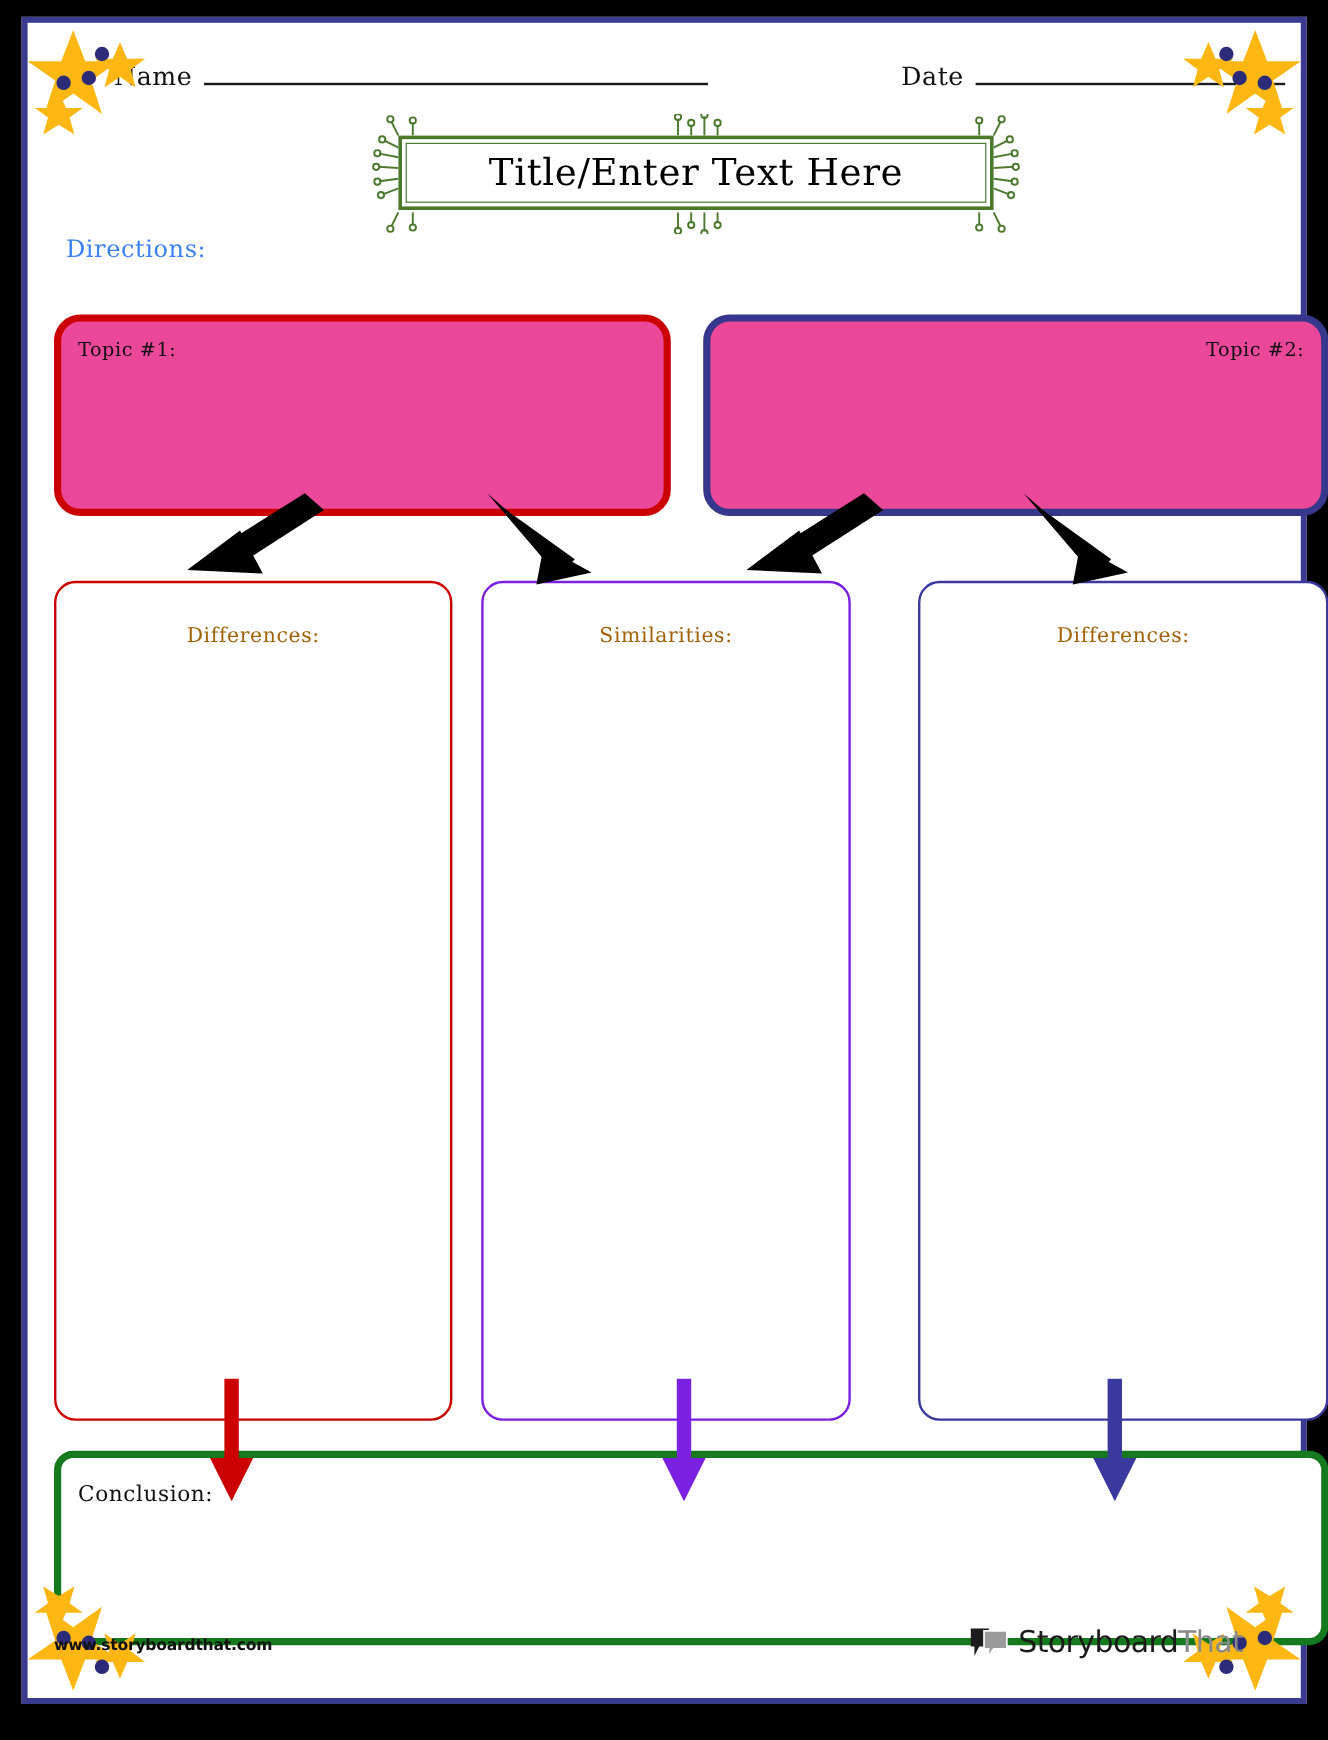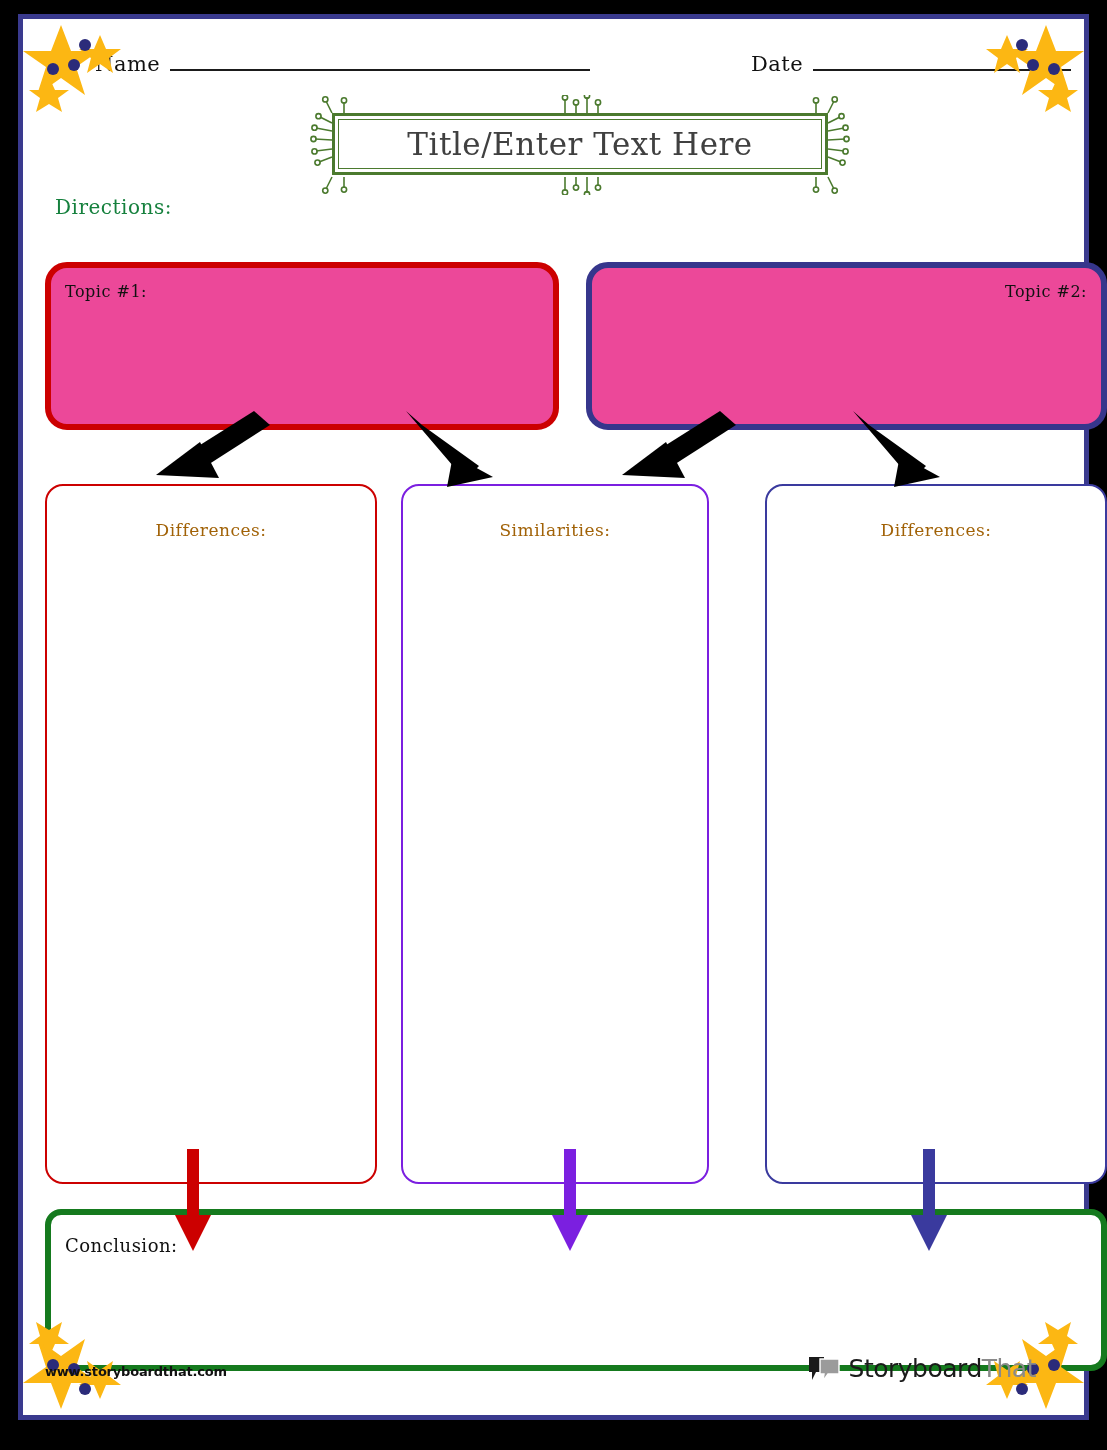--- a/index.html
+++ b/index.html
@@ -114,35 +114,35 @@
     left: 3px;
     top: 3px;
     right: 3px;
     bottom: 3px;
     border: 1px solid #4B7A2E;
     pointer-events: none;
   }
   .title-text {
     font-family: "DejaVu Serif", serif;
     font-size: 31px;
-    color: #404040;
+    color: #000000;
     letter-spacing: 0.5px;
     white-space: nowrap;
     position: relative;
     z-index: 2;
   }
 
   
   .directions {
     position: absolute;
     left: 32px;
     top: 176px;
     font-family: "DejaVu Serif", serif;
     font-size: 20px;
-    color: #15803d;
+    color: #3b82f6;
     letter-spacing: 0.5px;
   }
 
   
   .topic-box {
     position: absolute;
     box-sizing: border-box;
     background: #ec4899;
     border-radius: 22px;
   }

